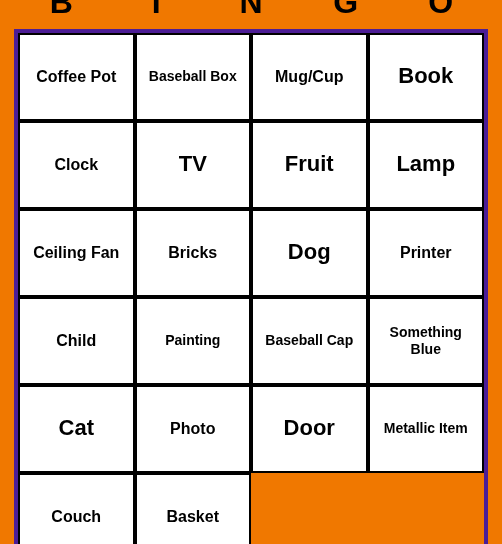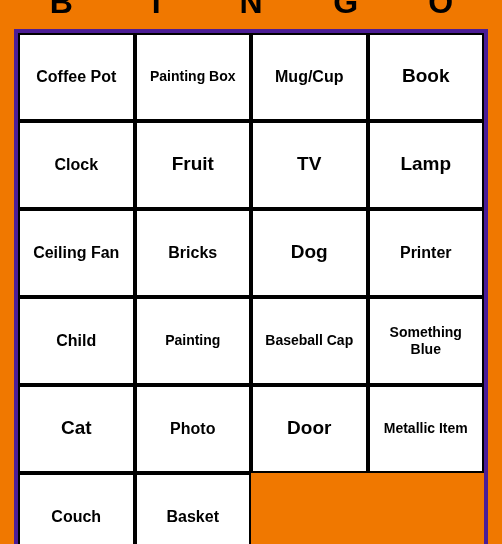--- a/index.html
+++ b/index.html
@@ -45,46 +45,46 @@
       justify-content: center;
       text-align: center;
       height: 88px;
       font-size: 14px;
       font-weight: bold;
       color: #000;
       padding: 4px;
       line-height: 1.2;
     }
     .bingo-cell.large-text {
-      font-size: 19px;
+      font-size: 22px;
       text-align: right;
     }
     .bingo-cell.medium-text {
       font-size: 16px;
     }
   </style>
 </head>
 <body>
 
 <div class="bingo-card">
   <div class="bingo-header">
   <div class="bingo-header-cell">B</div>
       <div class="bingo-header-cell">I</div>
       <div class="bingo-header-cell">N</div>
       <div class="bingo-header-cell">G</div>
       <div class="bingo-header-cell">O</div>
     </div>
   <div class="bingo-grid">
   <div class="bingo-cell medium-text">Coffee Pot</div>
-      <div class="bingo-cell">Painting Box</div>
+      <div class="bingo-cell">Baseball Box</div>
       <div class="bingo-cell medium-text">Mug/Cup</div>
       <div class="bingo-cell large-text">Book</div>
       <div class="bingo-cell medium-text">Clock</div>
+      <div class="bingo-cell large-text">TV</div>
       <div class="bingo-cell large-text">Fruit</div>
-      <div class="bingo-cell large-text">TV</div>
       <div class="bingo-cell large-text">Lamp</div>
       <div class="bingo-cell medium-text">Ceiling Fan</div>
       <div class="bingo-cell medium-text">Bricks</div>
       <div class="bingo-cell large-text">Dog</div>
       <div class="bingo-cell medium-text">Printer</div>
       <div class="bingo-cell medium-text">Child</div>
       <div class="bingo-cell">Painting</div>
       <div class="bingo-cell">Baseball Cap</div>
       <div class="bingo-cell">Something Blue</div>
       <div class="bingo-cell large-text">Cat</div>

